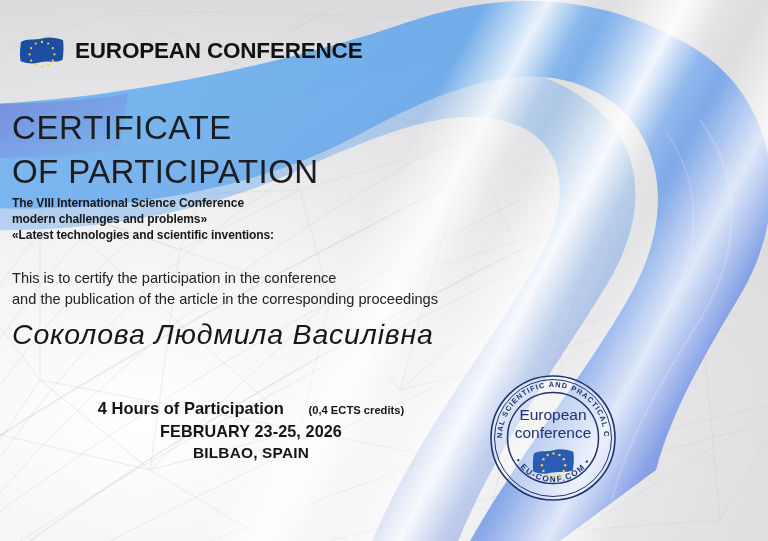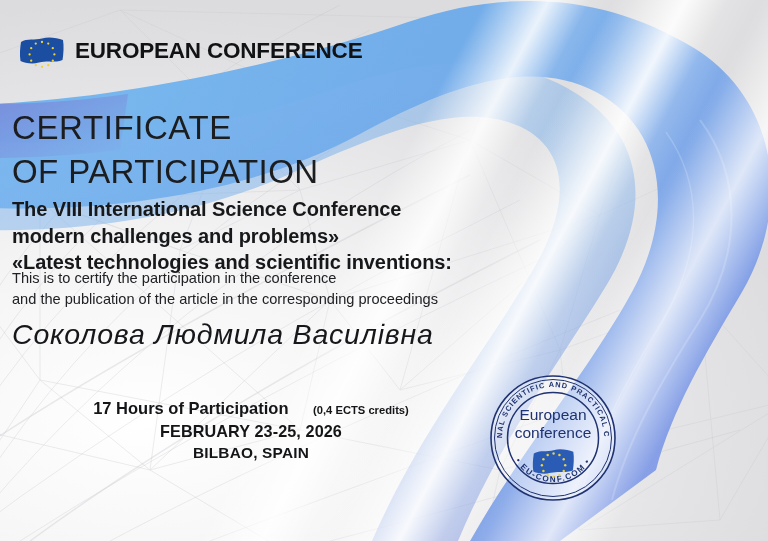--- a/index.html
+++ b/index.html
@@ -94,21 +94,21 @@
     font-size: 33px;
     line-height: 1.33;
     font-weight: 300;
     letter-spacing: 0.6px;
     color: #1c1d1f;
   }
   #cert-title .l2 { letter-spacing: 0.4px; }
 
   #conference-name {
     top: 196px;
-    font-size: 20px;
+    font-size: 12px;
     line-height: 1.33;
     font-weight: 700;
     color: #17181a;
     letter-spacing: -0.1px;
   }
 
   #certify-text {
     top: 268px;
     font-size: 14.6px;
     line-height: 1.45;
@@ -337,21 +337,21 @@
 
   <div class="title-block" id="recipient-name">Соколова Людмила Василівна</div>
 
   <div class="title-block" id="certify-text">
     <div>This is to certify the participation in the conference</div>
     <div>and the publication of the article in the corresponding proceedings</div>
   </div>
 
   <div id="details">
     <div class="hours-line">
-      <span>17 Hours of Participation</span>
+      <span>4 Hours of Participation</span>
       <span class="ects">(0,4 ECTS credits)</span>
     </div>
     <div class="date-line">FEBRUARY 23-25, 2026</div>
     <div class="place-line">BILBAO, SPAIN</div>
   </div>
 
   <svg id="seal" viewBox="0 0 132 132">
     <defs>
       <path id="arcTopPath" d="M 15,66 A 51,51 0 0 1 117,66"></path>
       <path id="arcBottomPath" d="M 22,66 A 44,44 0 0 0 110,66"></path>

